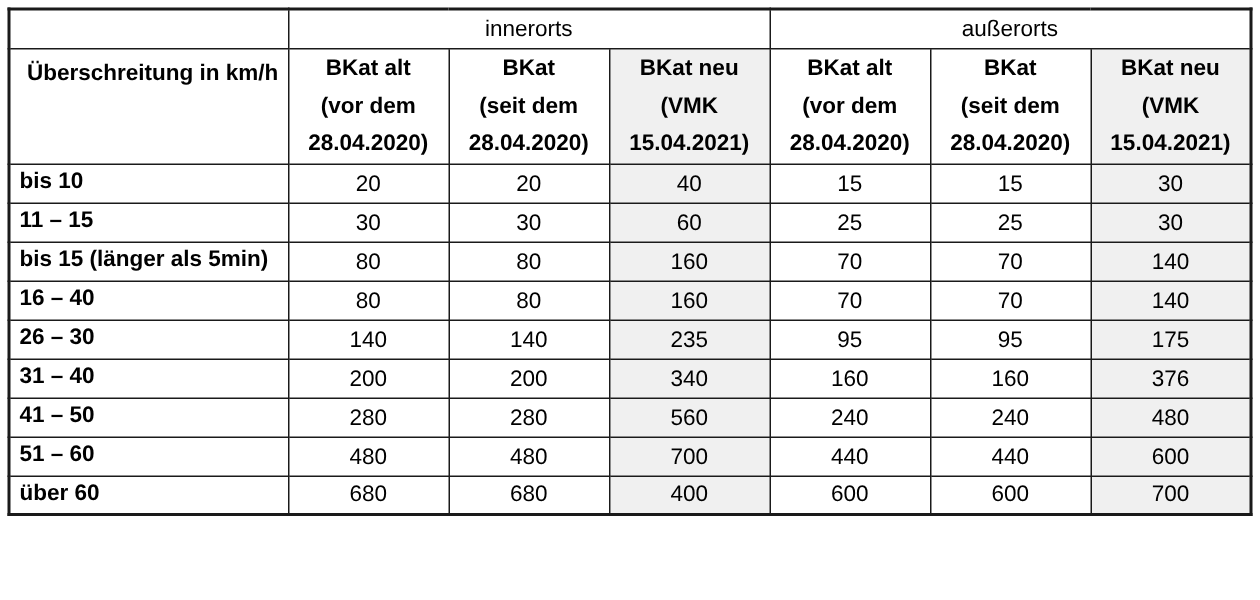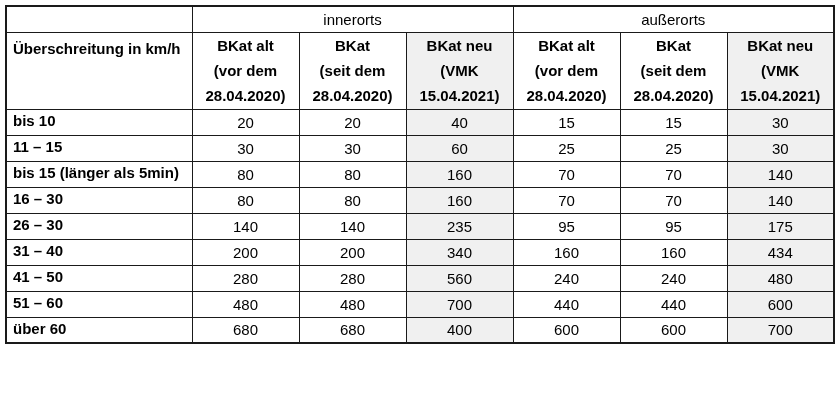--- a/index.html
+++ b/index.html
@@ -25,21 +25,21 @@
   td{
     border:1px solid var(--border);
     font-size:15px;
     text-align:center;
     vertical-align:middle;
     overflow:hidden;
   }
   tr.group-row td{height:26px;font-weight:400;}
   tr.header-row td{height:77px;font-weight:700;line-height:25px;}
   td.row-label-header{
-    text-align:left;
+    text-align:right;
     vertical-align:top;
     padding:3px 6px 0 6px;
     font-weight:400;
   }
   tbody td{height:26px;}
   td.row-label{
     text-align:left;
     padding:0 8px 2px 6px;
     line-height:22px;
     font-weight:bold;
@@ -122,21 +122,21 @@
         <tr>
           <td class="row-label">bis 15 (länger als 5min)</td>
           <td>80</td>
           <td>80</td>
           <td class="hl">160</td>
           <td>70</td>
           <td>70</td>
           <td class="hl">140</td>
         </tr>
         <tr>
-          <td class="row-label">16 – 30</td>
+          <td class="row-label">16 – 40</td>
           <td>80</td>
           <td>80</td>
           <td class="hl">160</td>
           <td>70</td>
           <td>70</td>
           <td class="hl">140</td>
         </tr>
         <tr>
           <td class="row-label">26 – 30</td>
           <td>140</td>
@@ -146,21 +146,21 @@
           <td>95</td>
           <td class="hl">175</td>
         </tr>
         <tr>
           <td class="row-label">31 – 40</td>
           <td>200</td>
           <td>200</td>
           <td class="hl">340</td>
           <td>160</td>
           <td>160</td>
-          <td class="hl">434</td>
+          <td class="hl">376</td>
         </tr>
         <tr>
           <td class="row-label">41 – 50</td>
           <td>280</td>
           <td>280</td>
           <td class="hl">560</td>
           <td>240</td>
           <td>240</td>
           <td class="hl">480</td>
         </tr>

